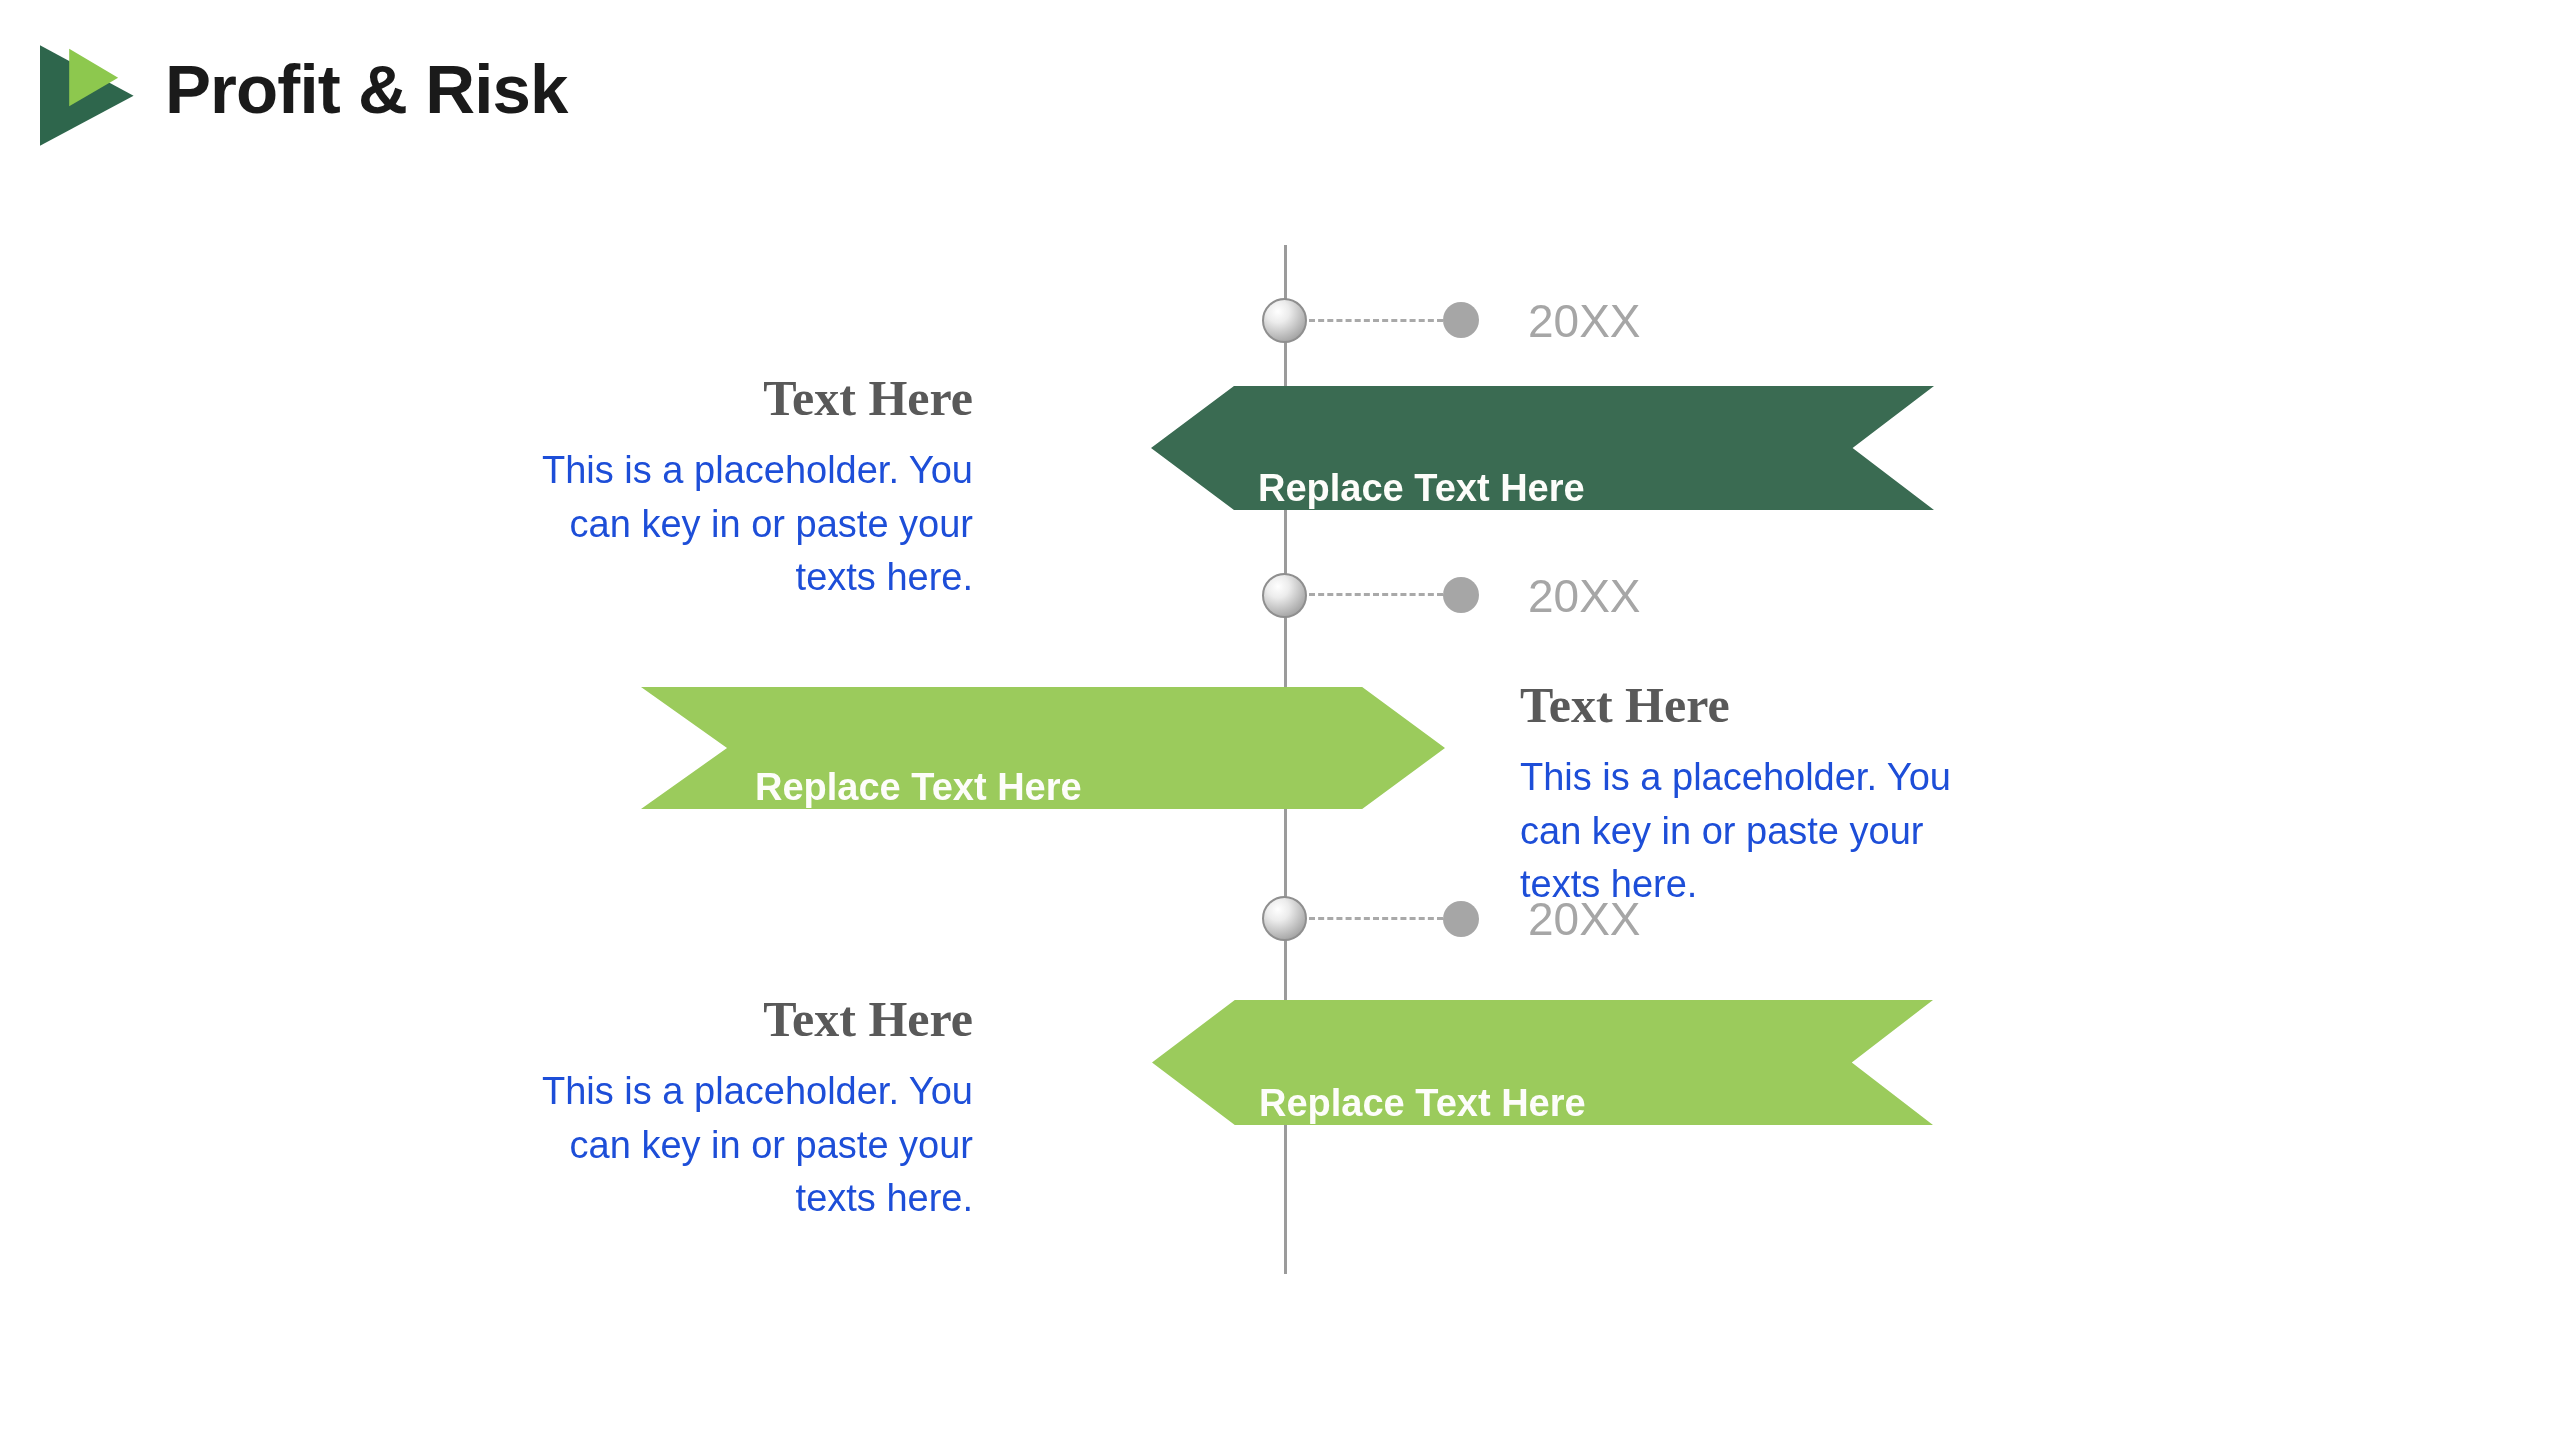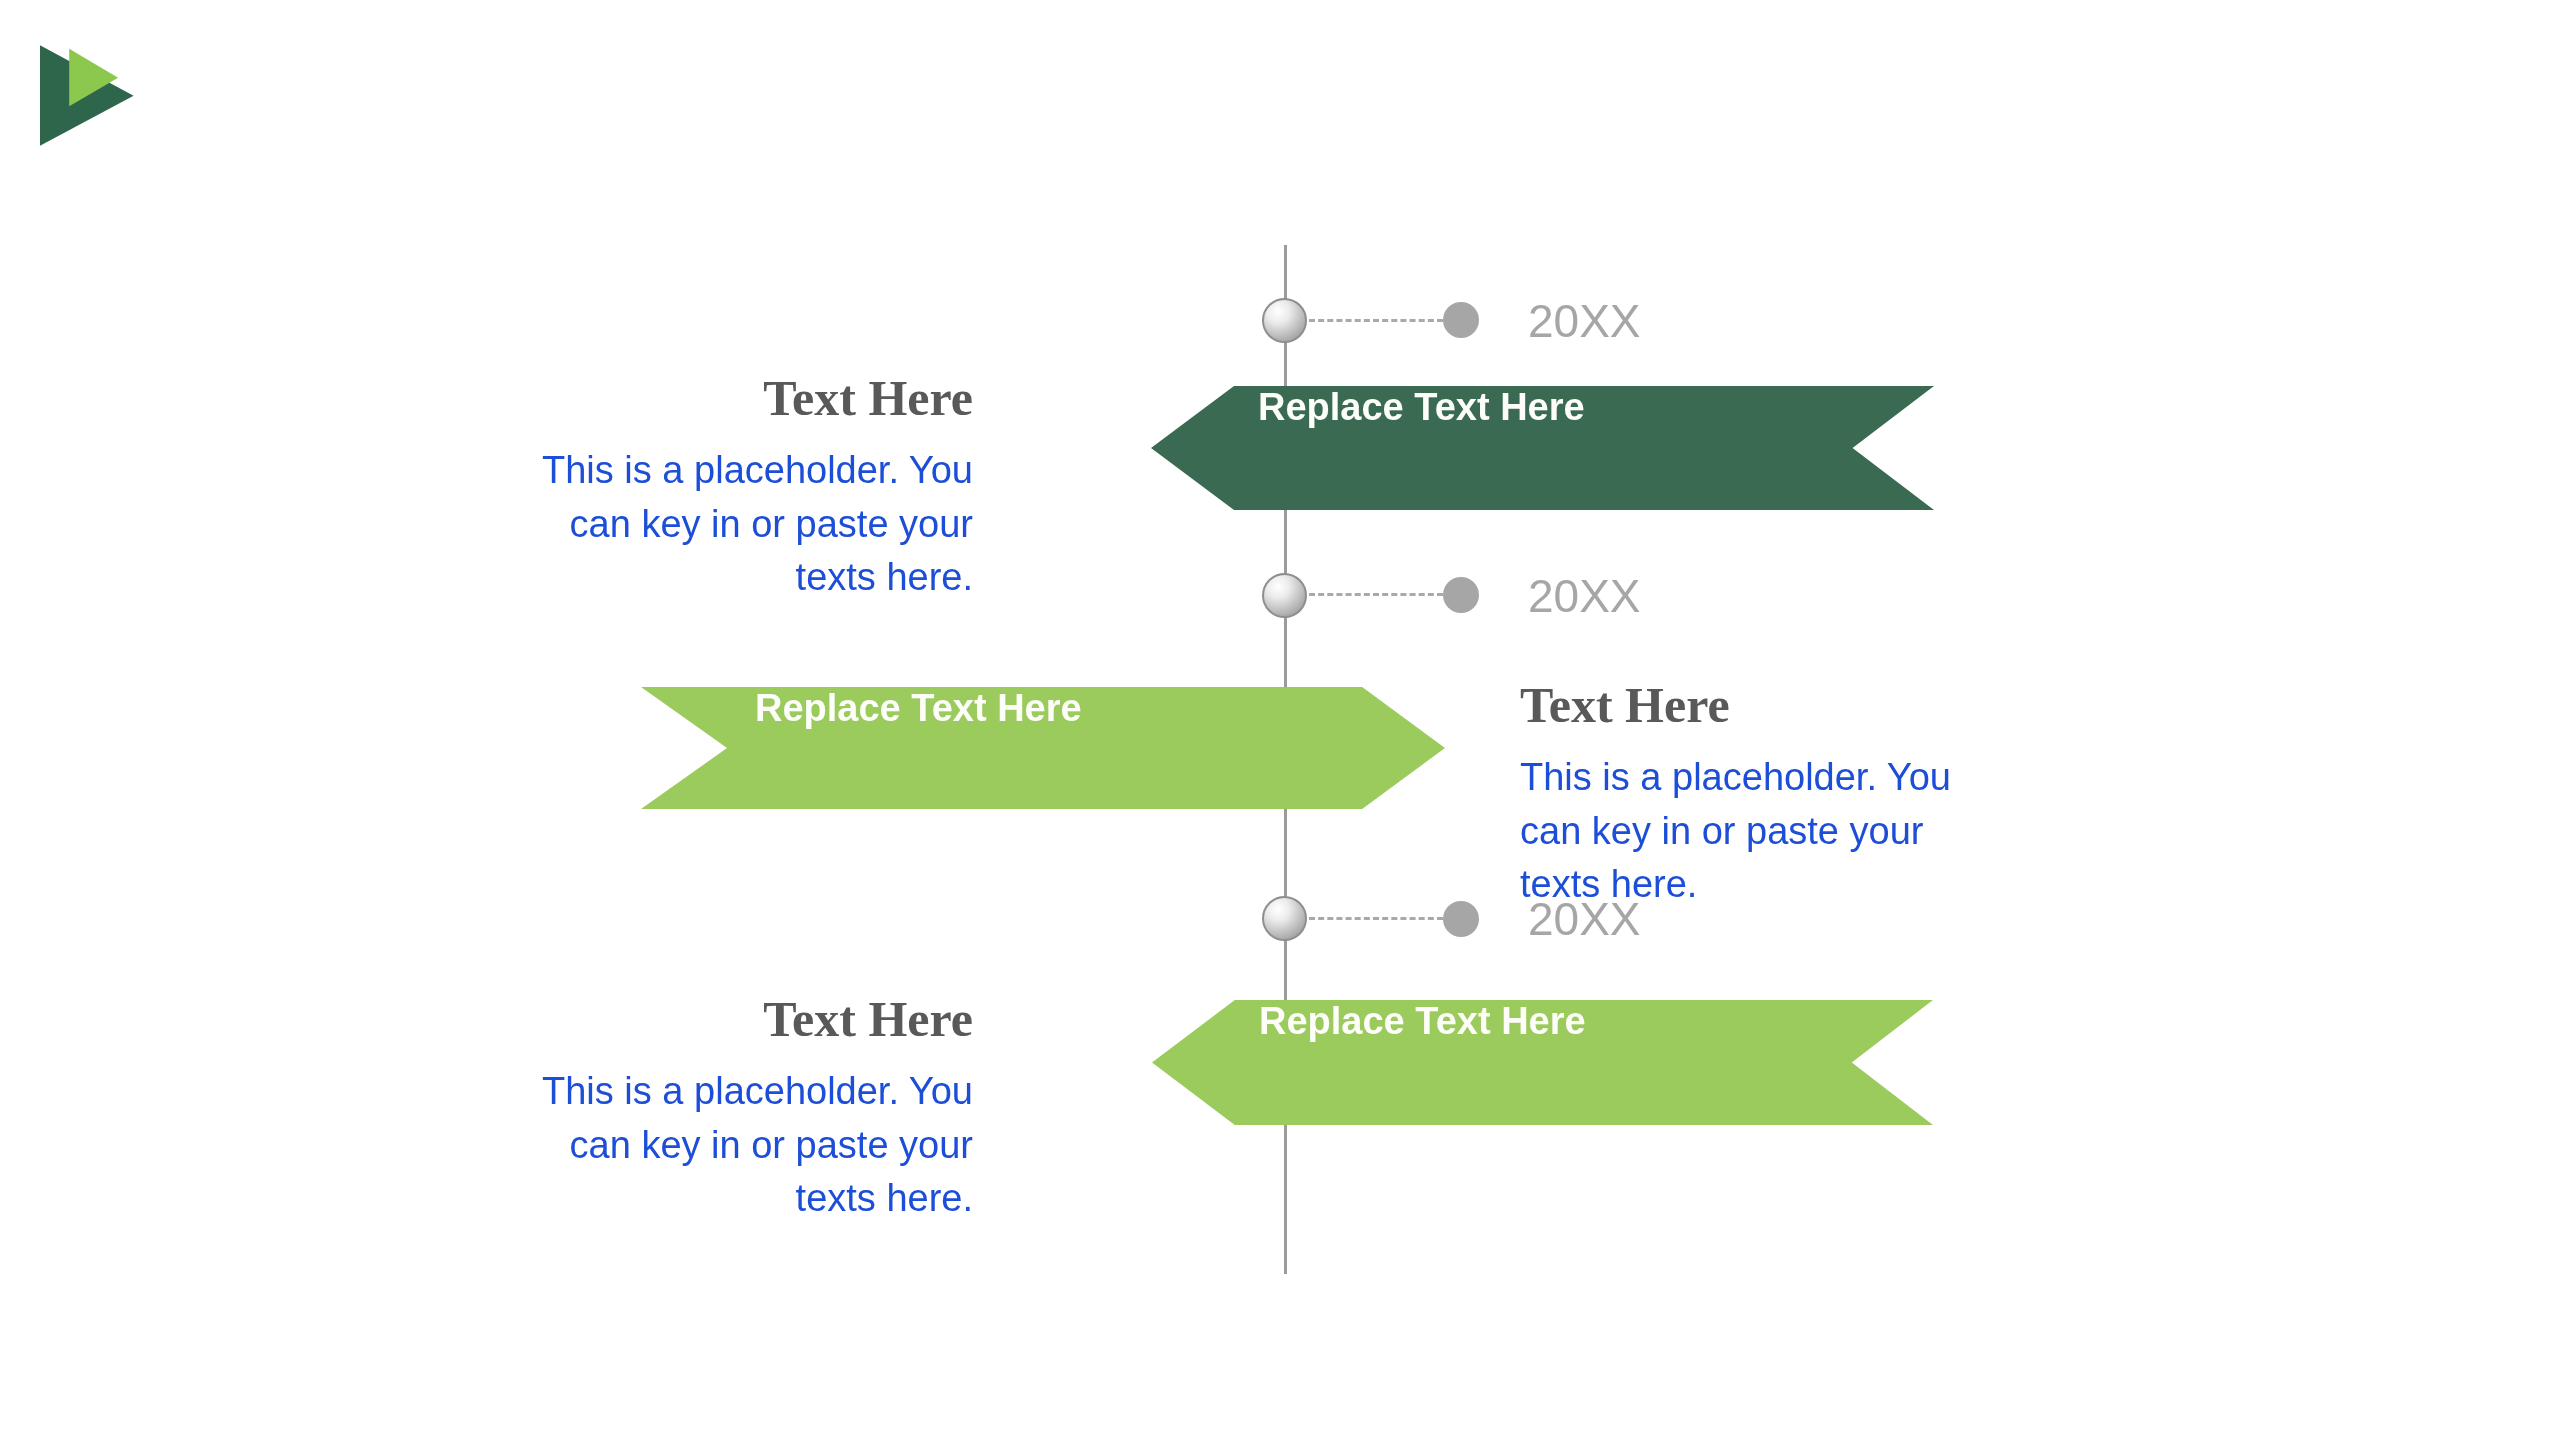--- a/index.html
+++ b/index.html
@@ -26,21 +26,21 @@
   .dot{position:absolute;left:1443px;width:36px;height:36px;border-radius:50%;background:#a6a6a6;}
   .year{
     position:absolute;left:1528px;transform:translateY(-52%);
     font-size:46px;color:#a6a6a6;line-height:1;white-space:nowrap;
   }
   .m1 .sphere{top:298px;} .m1 .dash{top:319px;} .m1 .dot{top:302px;} .m1 .year{top:322px;}
   .m2 .sphere{top:573px;} .m2 .dash{top:593px;} .m2 .dot{top:577px;} .m2 .year{top:597px;}
   .m3 .sphere{top:896px;}.m3 .dash{top:917px;}.m3 .dot{top:901px;}.m3 .year{top:920px;}
   
   .banner{
-    position:absolute;display:flex;align-items:flex-start;
+    position:absolute;display:flex;align-items:flex-end;
     color:#fdfdfa;font-size:38px;font-weight:700;white-space:nowrap;
   }
   .banner-point-left{clip-path:polygon(0 50%, 10.6% 0, 100% 0, 89.6% 50%, 100% 100%, 10.6% 100%);}
   .banner-point-right{clip-path:polygon(0 0, 89.7% 0, 100% 50%, 89.7% 100%, 0 100%, 10.7% 50%);}
   .b1{left:1151px;top:386px;width:783px;height:124px;padding-left:107px;box-sizing:border-box;}
   .b2{left:641px; top:687px;width:804px;height:122px;padding-left:114px;box-sizing:border-box;}
   .b3{left:1152px;top:1000px;width:781px;height:125px;padding-left:107px;box-sizing:border-box;}
   
   .tb{position:absolute;width:532px;}
   .tb-right{text-align:right;}
@@ -54,20 +54,21 @@
 </head>
 <body>
 
 <div class="slide">
 
   <svg class="logo" viewBox="0 0 120 130">
     <polygon points="7,7 7,124 116,66" fill="#2E664C"></polygon>
     <polygon points="41,11 41,78 98,45" fill="#8DC84E"></polygon>
   </svg>
 
+  <div class="title">Profit &amp; Risk</div>
 
   <div class="vline"></div>
 
   <div class="m1">
     <div class="sphere"></div>
     <div class="dash"></div>
     <div class="dot"></div>
     <div class="year">20XX</div>
   </div>
 

